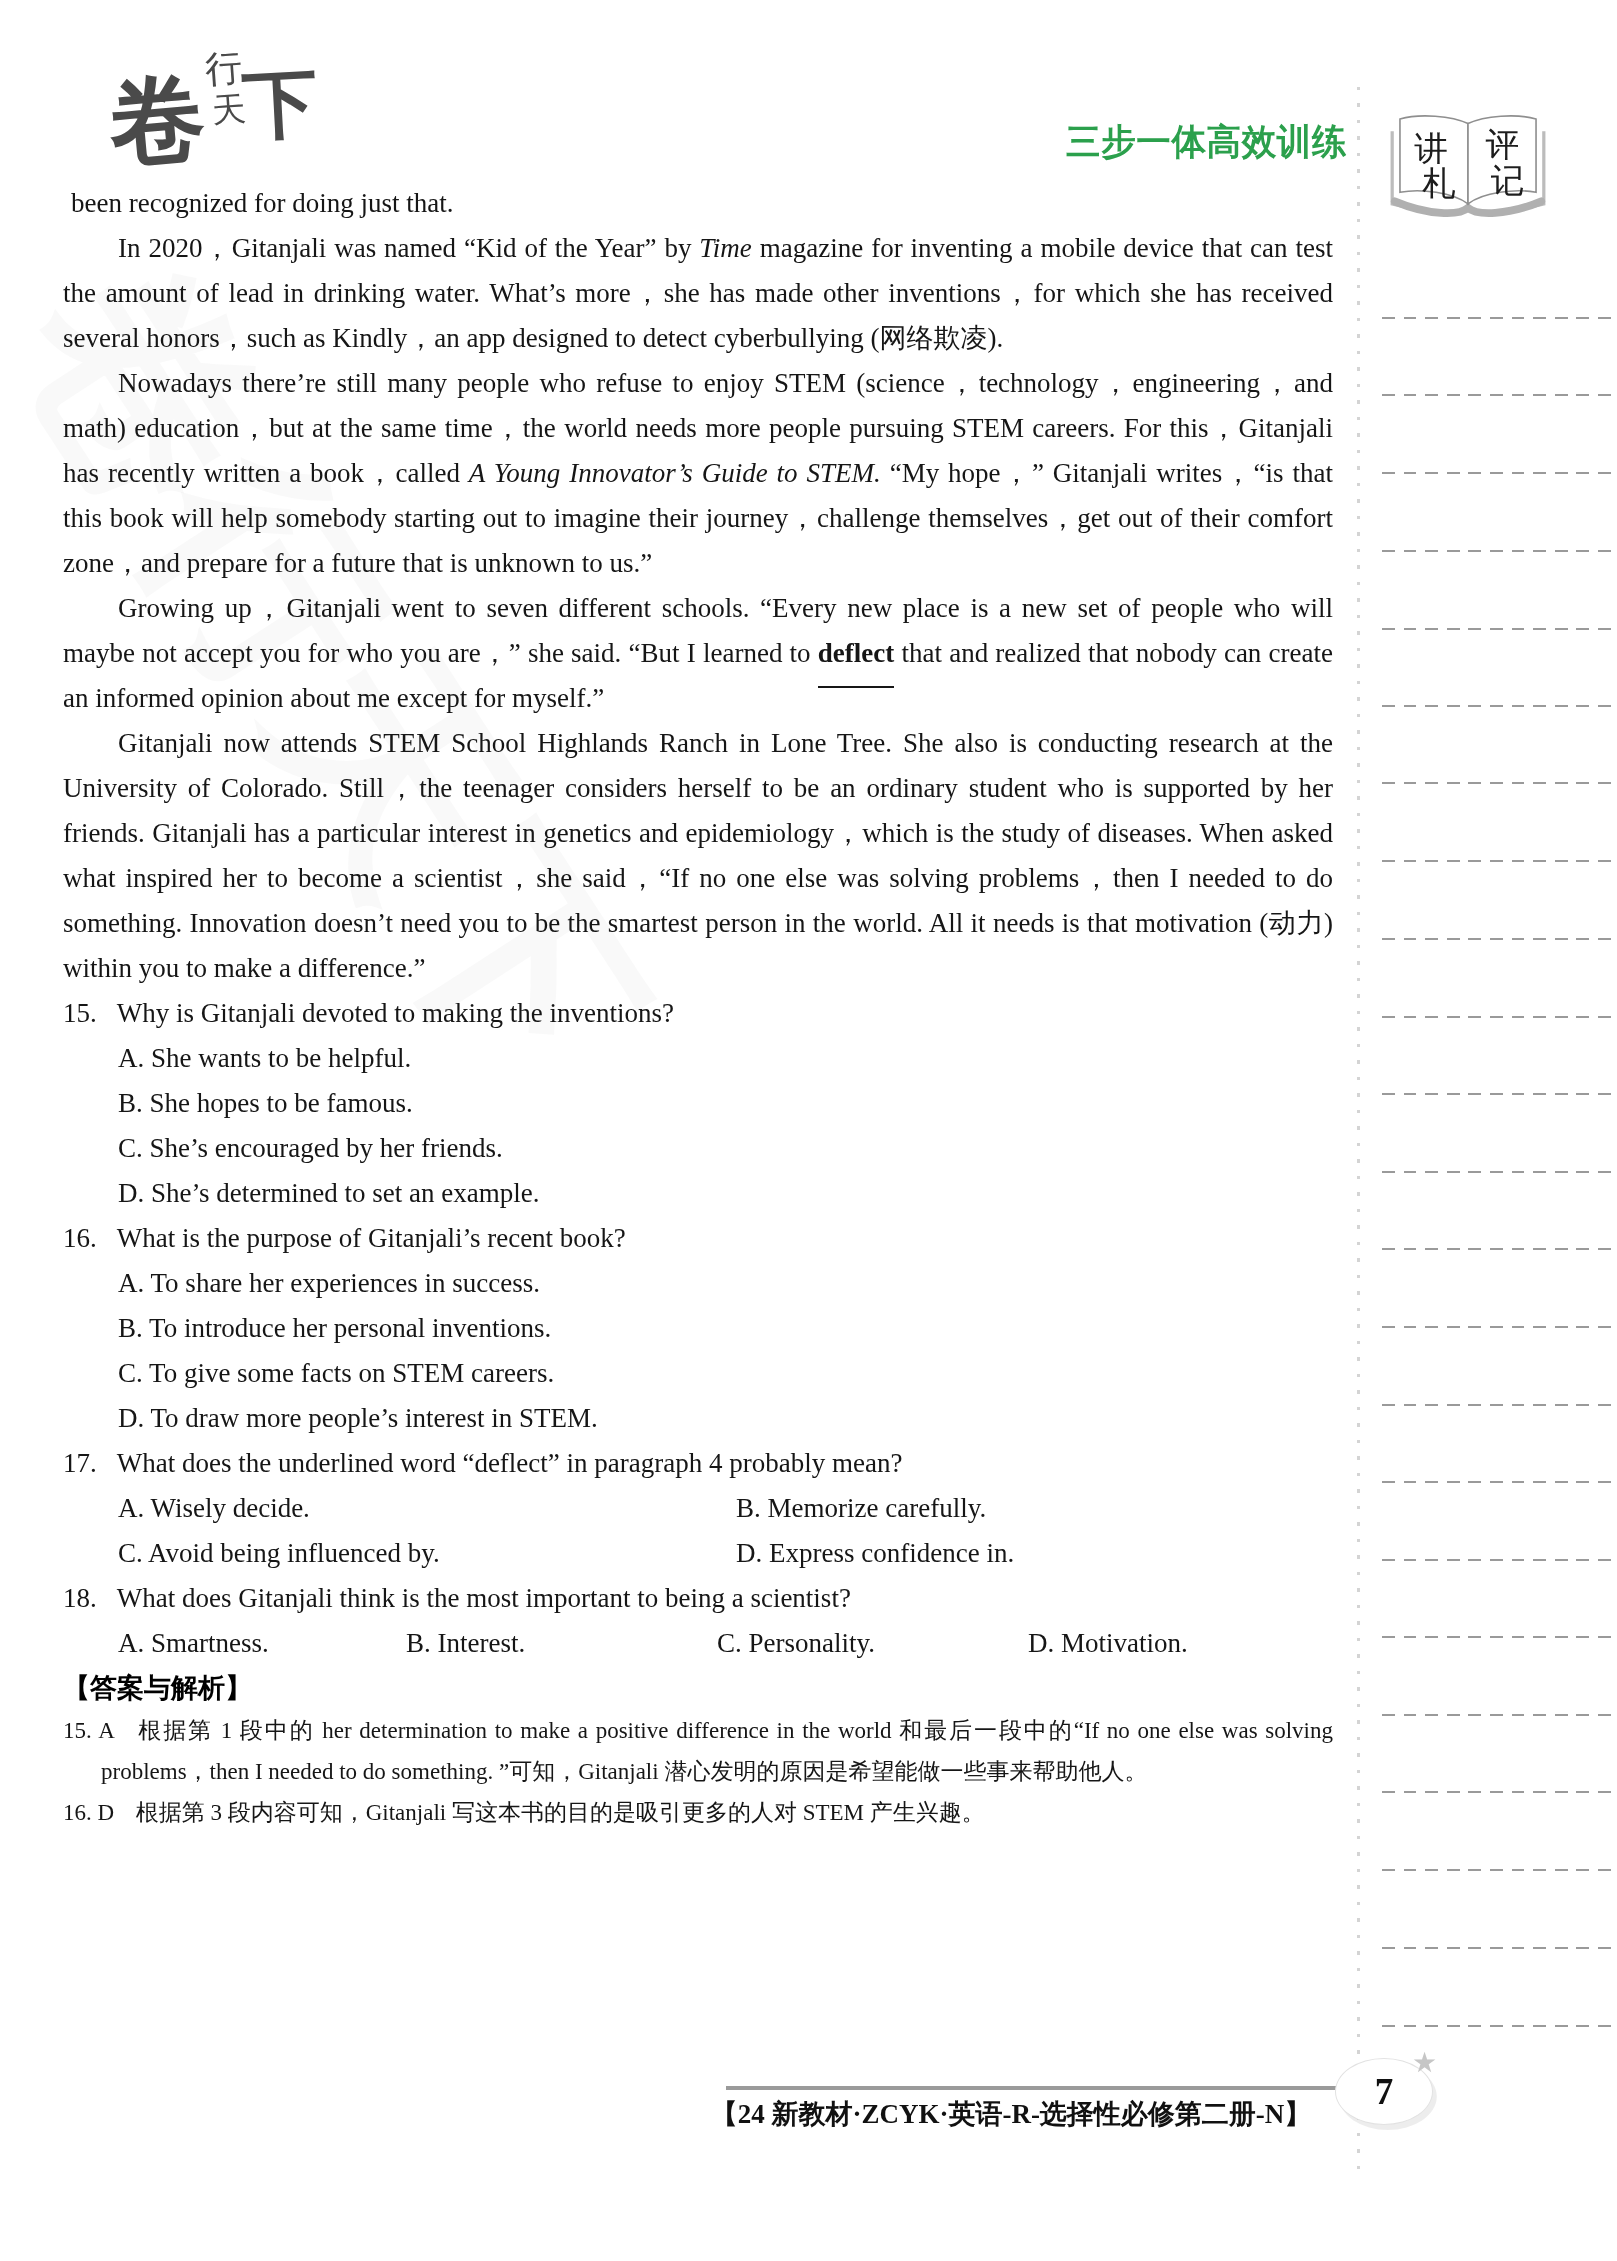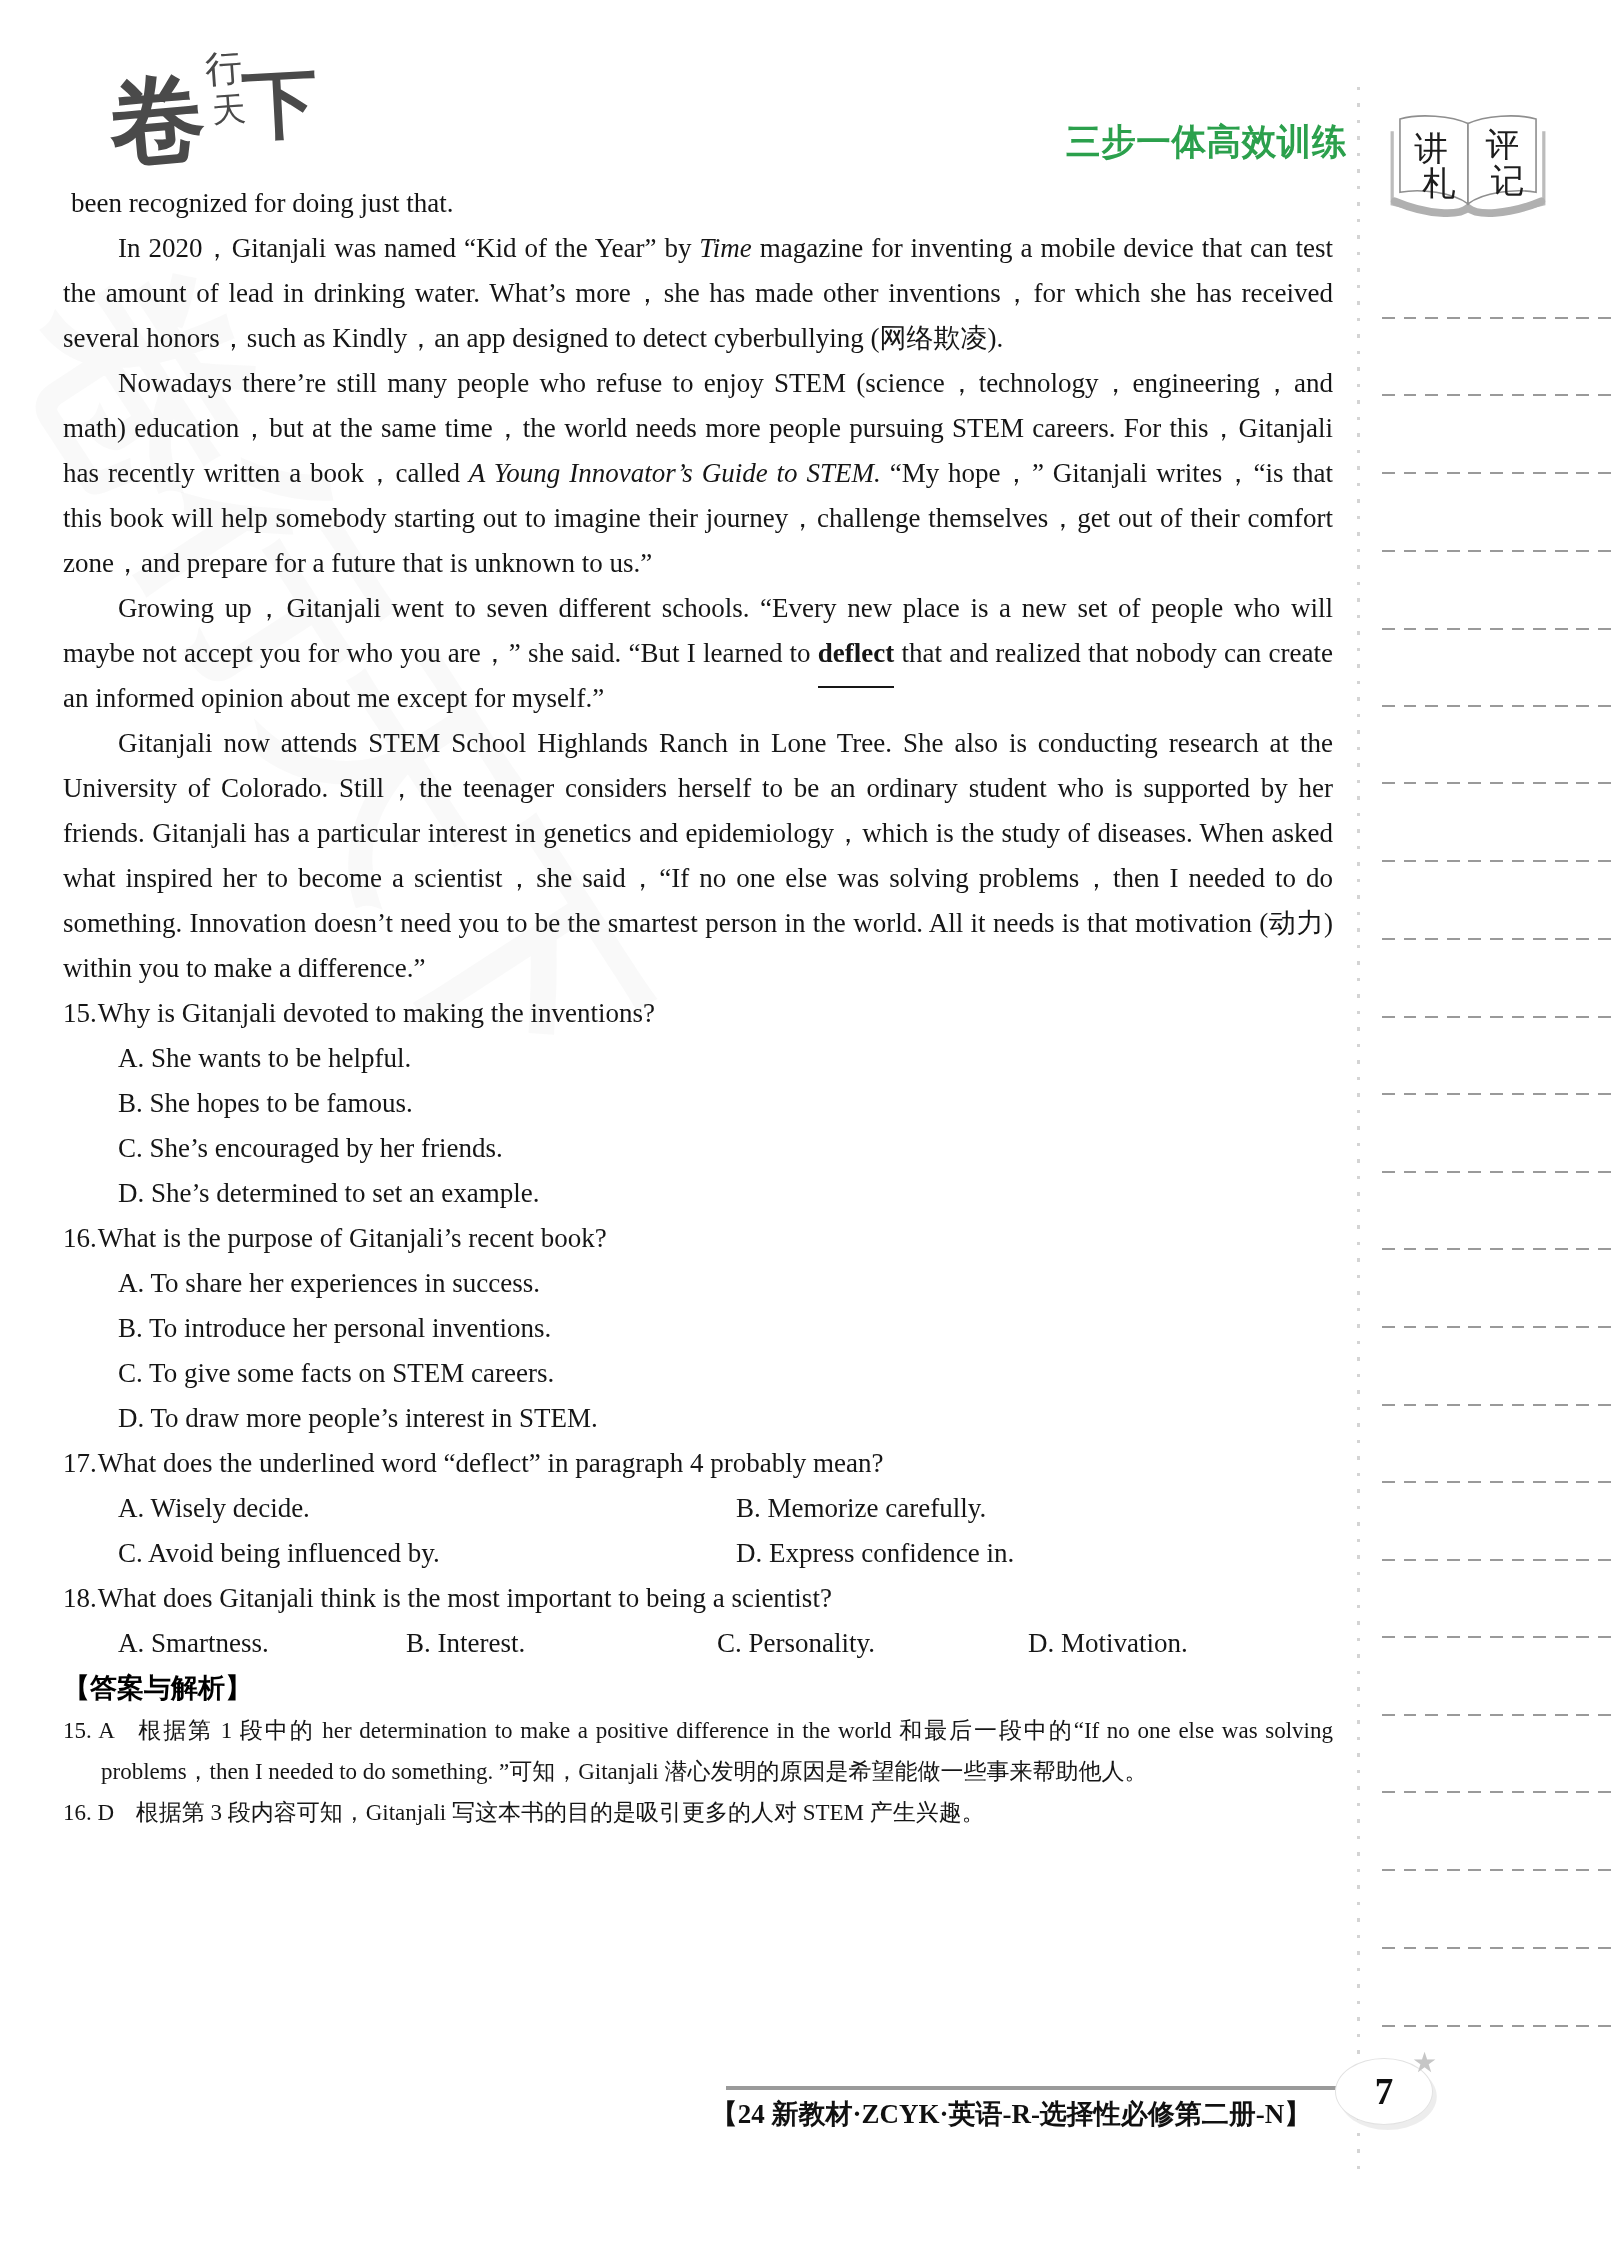--- a/index.html
+++ b/index.html
@@ -30,21 +30,21 @@
 
   
   .main{position:absolute;left:63px;top:181px;width:1270px;font-size:27px;line-height:45px;
         text-align:justify;}
   .main p{margin:0;text-indent:55px;}
   .main p.cont{text-indent:0;margin-left:8px;}
   .em{font-style:italic;}
   .kw{font-weight:bold;border-bottom:2.5px solid #161616;padding-bottom:18px;}
 
   .stem{text-indent:0!important;}
-  .qnum{margin-right:1px;}
+  .qnum{margin-right:20px;}
   .opt{text-indent:0!important;padding-left:55px;}
   .opt-row{display:flex;padding-left:55px;}
   .opt-row span{display:block;}
   .c2{width:618px;}
   .c4a{width:288px;}.c4b{width:311px;}.c4c{width:311px;}
 
   
   .answers{font-size:23px;line-height:41px;}
   .ans-header{font-family:"Liberation Sans","DejaVu Sans",sans-serif;font-weight:bold;
               font-size:27px;line-height:44px;text-indent:0!important;color:#000;}

